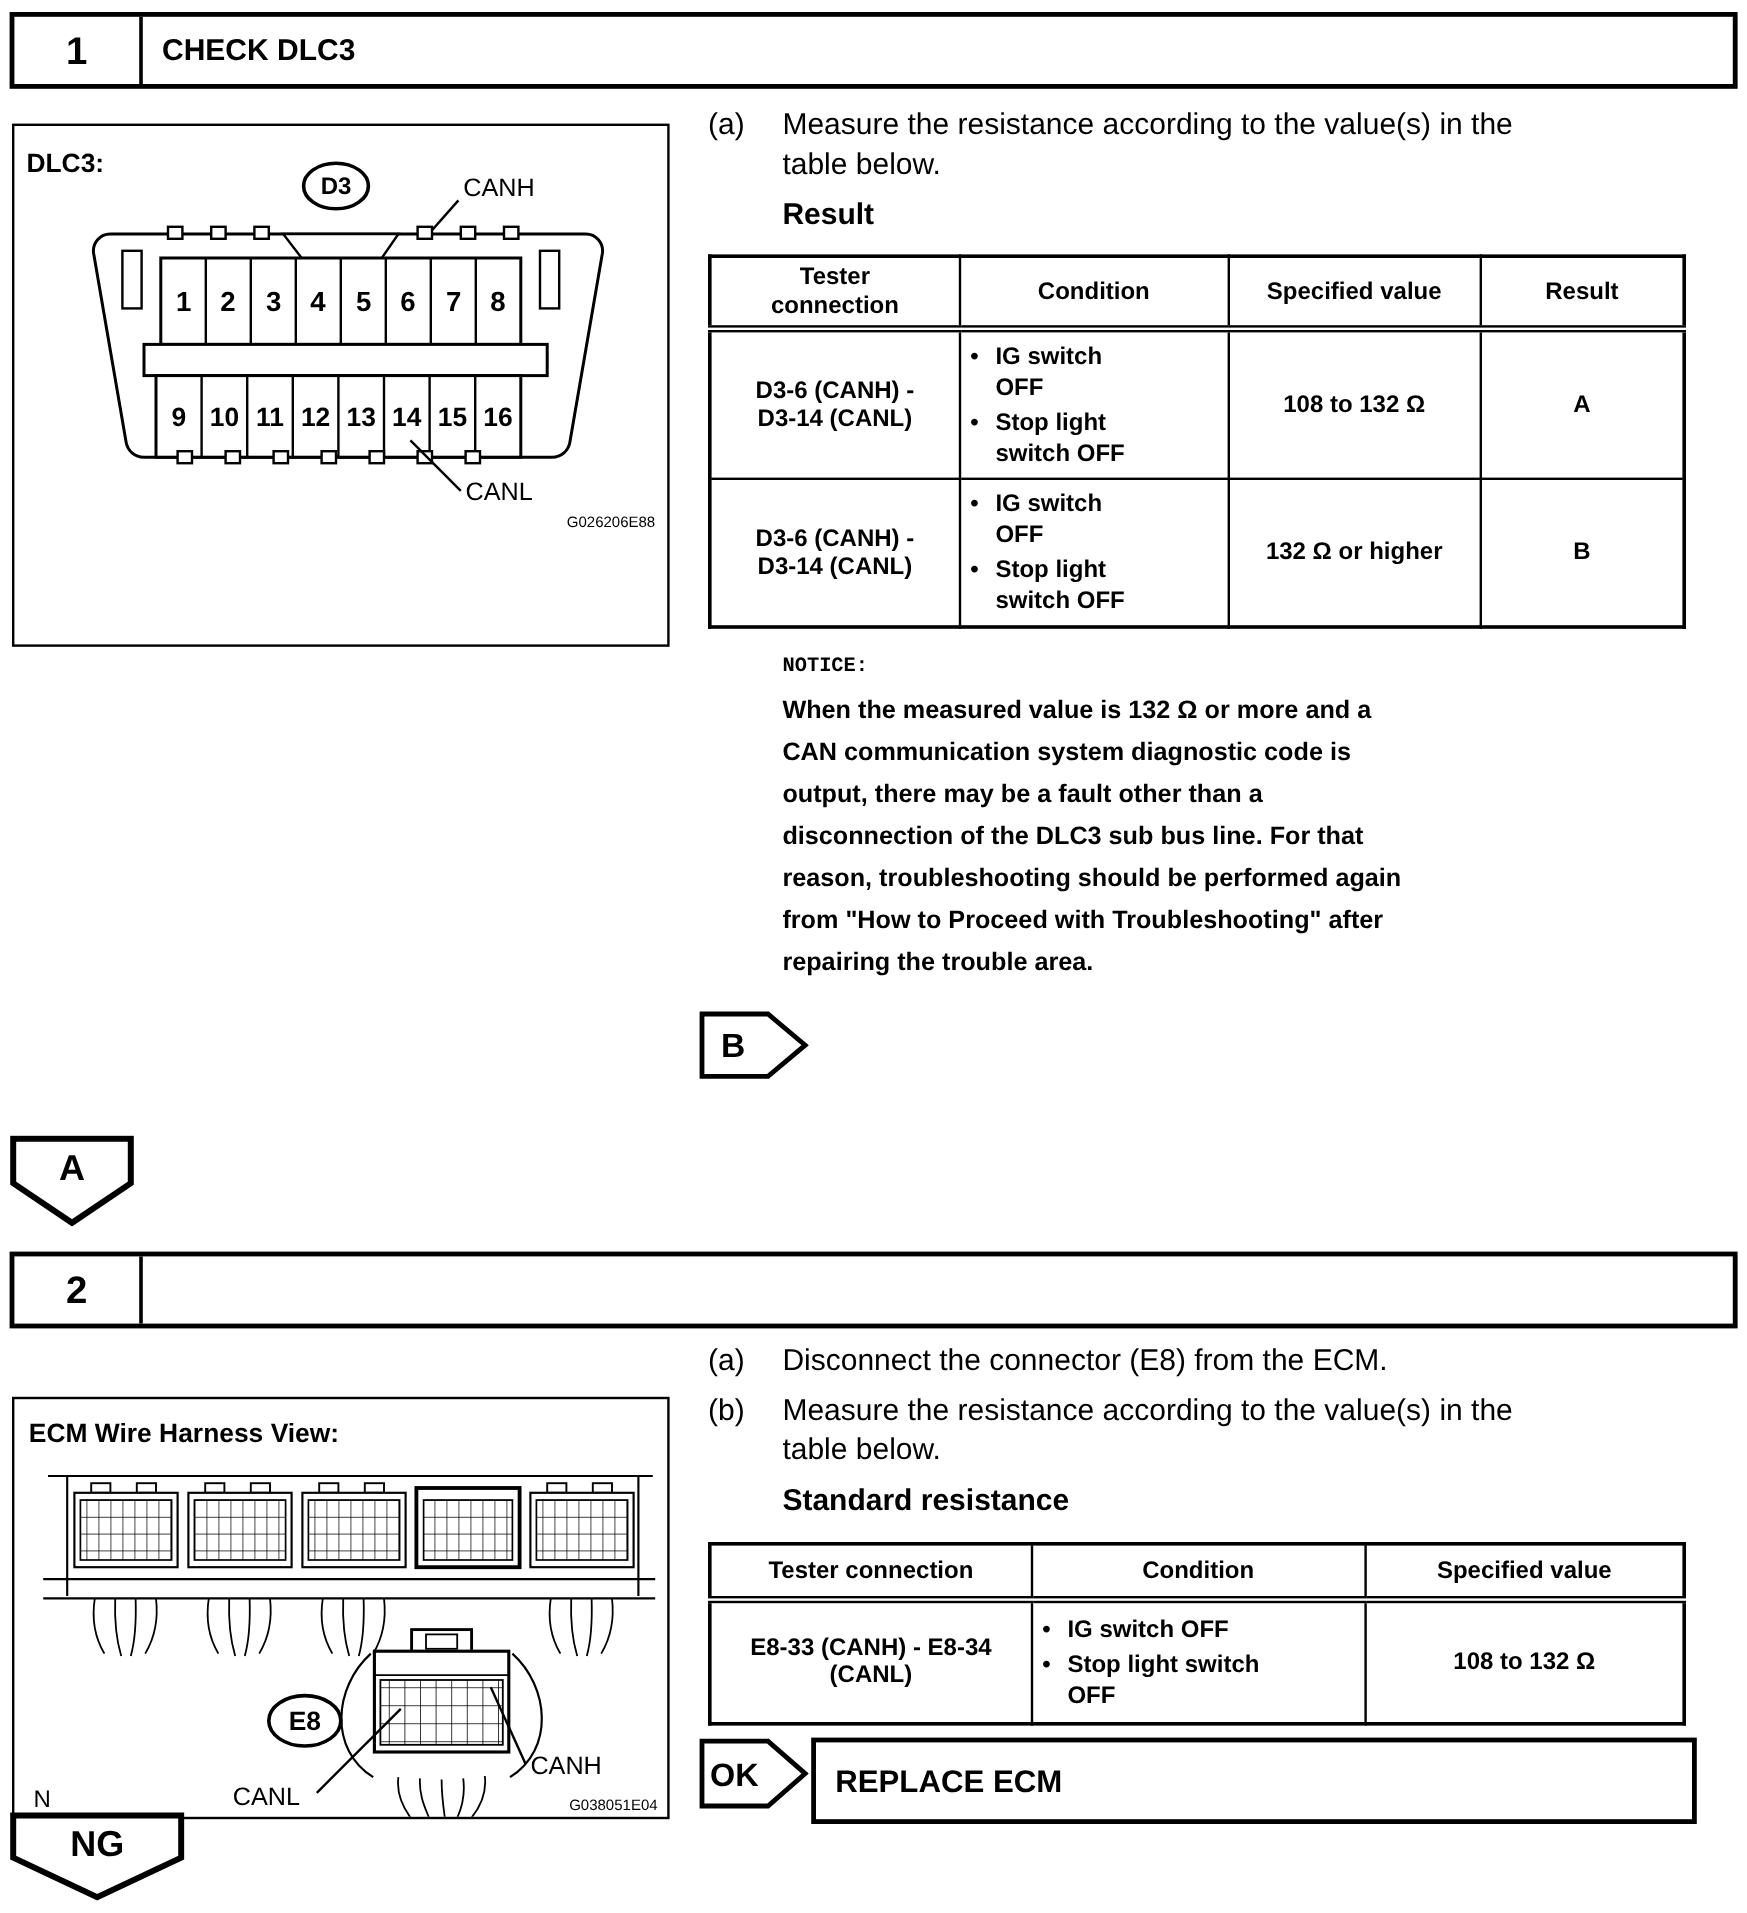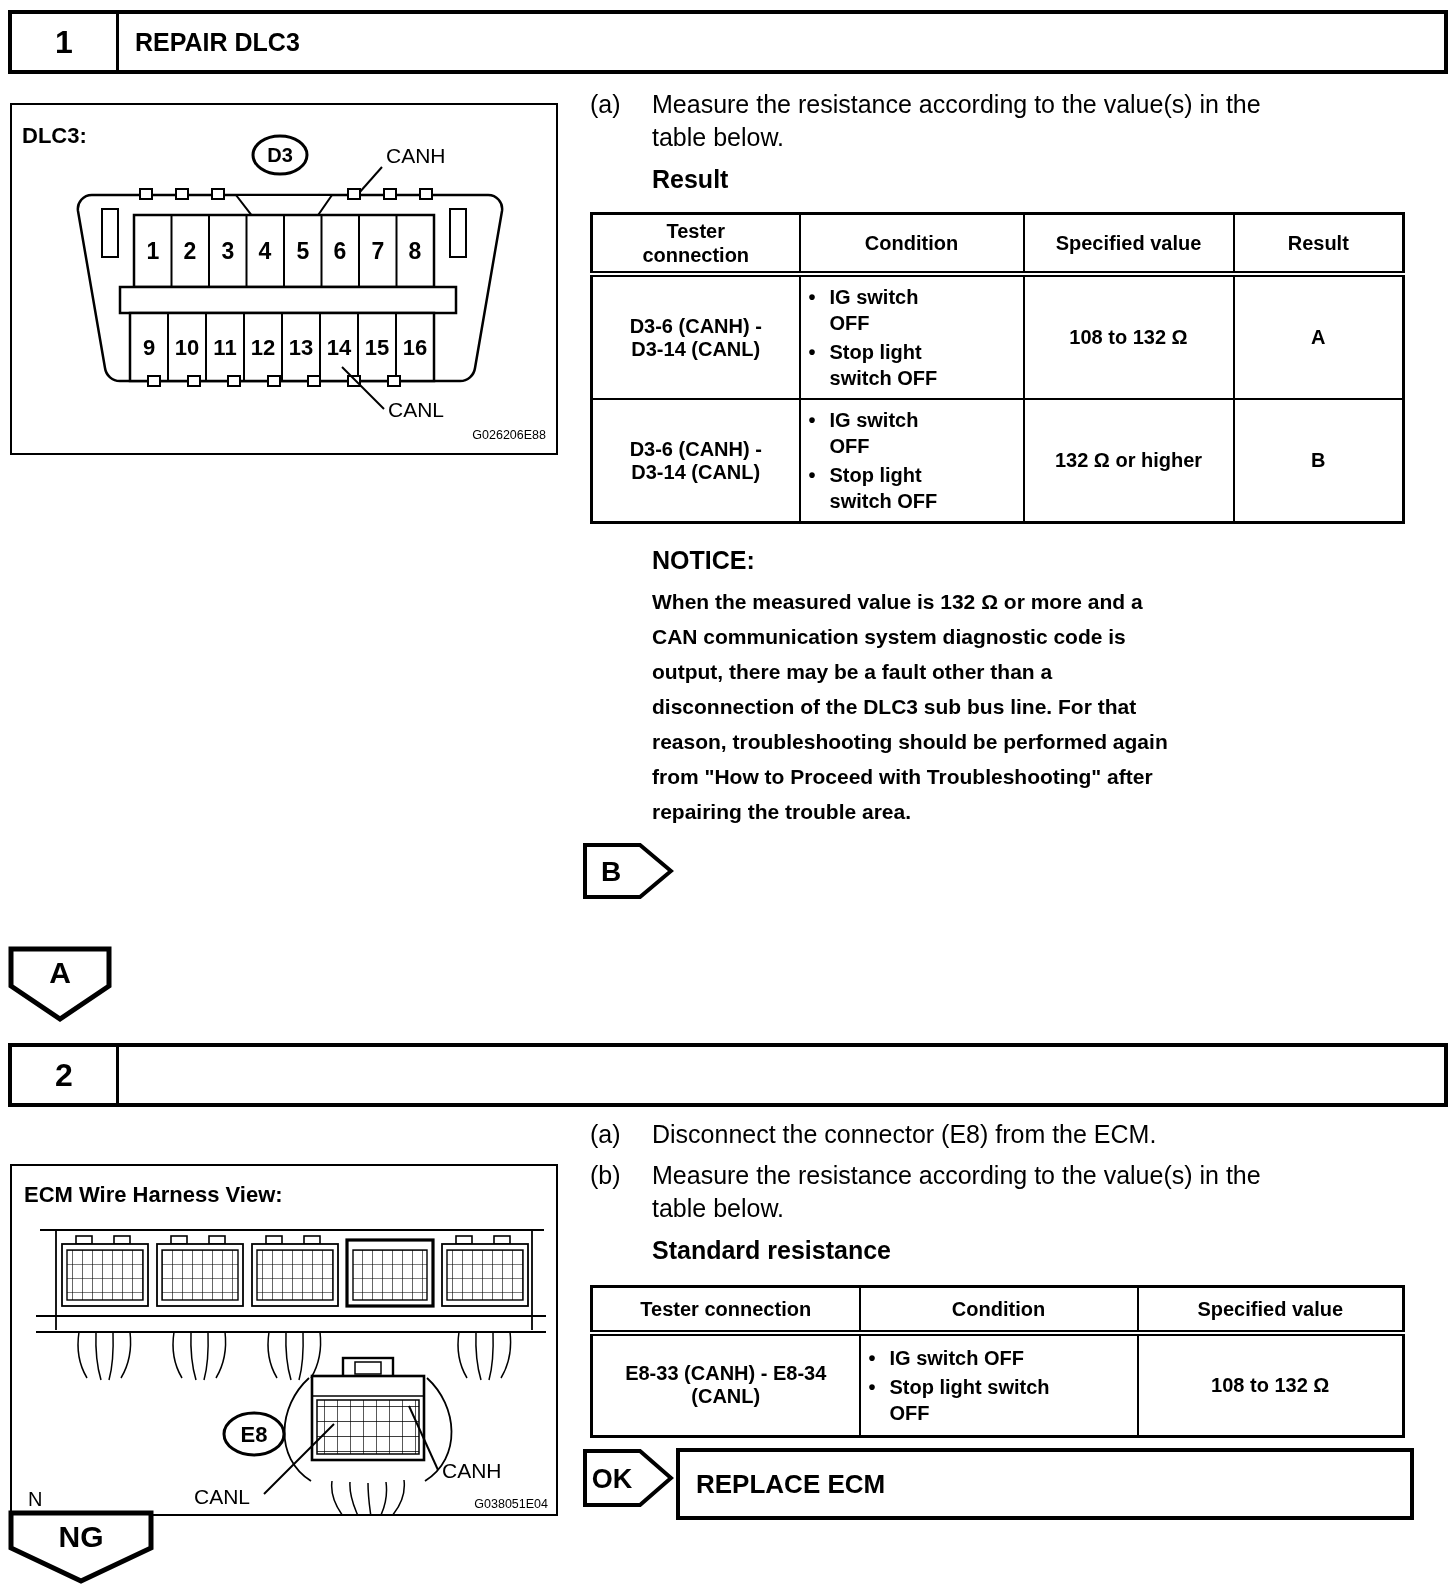--- a/index.html
+++ b/index.html
@@ -42,41 +42,41 @@
   .t2 thead th { height:46px; }
   .t2 td { height:104px; font-size:20px; }
   .pre { white-space:pre-line; }
   .cond-cell { text-align:left; padding-left:22px; }
   .bullet-row { display:flex; gap:14px; margin:3px 0; text-align:left; line-height:26px; }
   .bullet-glyph { flex:none; }
   .t1 .cond-text { display:inline-block; max-width:118px; }
   .t2 .cond-text { display:inline-block; max-width:190px; }
 
   
-  .notice-h { font-size:25px; font-weight:700; margin-bottom:9px; }
+  .notice-h { font-size:17px; font-weight:700; margin-bottom:9px;font-family:Liberation Mono, monospace; }
   .notice-b { font-size:21px; font-weight:700; line-height:35px; white-space:pre-line; }
 
   
   .action-box {
     border:4px solid #000; box-sizing:border-box; display:flex; align-items:center;
     font-weight:700; font-size:26px; padding-left:16px; white-space:pre-line; line-height:33px;
     background:#fff;
   }
 </style>
 </head>
 <body>
 
 <div class="page">
 
   <div class="abs step-header" style="left:8px; top:10px; width:1440px; height:64px;">
     <div class="step-num">1</div>
-    <div class="step-title">REPAIR DLC3</div>
-  </div>
-
-  <div class="abs fig-box" style="left:10px; top:103px; width:548px; height:352px;">
+    <div class="step-title">CHECK DLC3</div>
+  </div>
+
+  <div class="abs fig-box" style="left:10px; top:103px; width:548px; height:436px;">
     <svg width="544" height="348" viewBox="0 0 544 348">
       <text x="10" y="38" font-size="22" font-weight="bold">DLC3:</text>
       <ellipse cx="268" cy="50" rx="27" ry="19" fill="none" stroke="#000" stroke-width="3"></ellipse>
       <text x="268" y="57" text-anchor="middle" font-size="20" font-weight="bold">D3</text>
       <text x="374" y="58" font-size="21">CANH</text>
       <line x1="370" y1="62" x2="324" y2="114" stroke="#000" stroke-width="2"></line>
 
       <path d="M 80,90 L 476,90 A 14 14 0 0 1 490,106 L 463,263 A 15 15 0 0 1 448,276 L 108,276 A 15 15 0 0 1 93,263 L 66,106 A 14 14 0 0 1 80,90 Z" fill="#fff" stroke="#000" stroke-width="2.5"></path>
 
       <g fill="#fff" stroke="#000" stroke-width="2">

